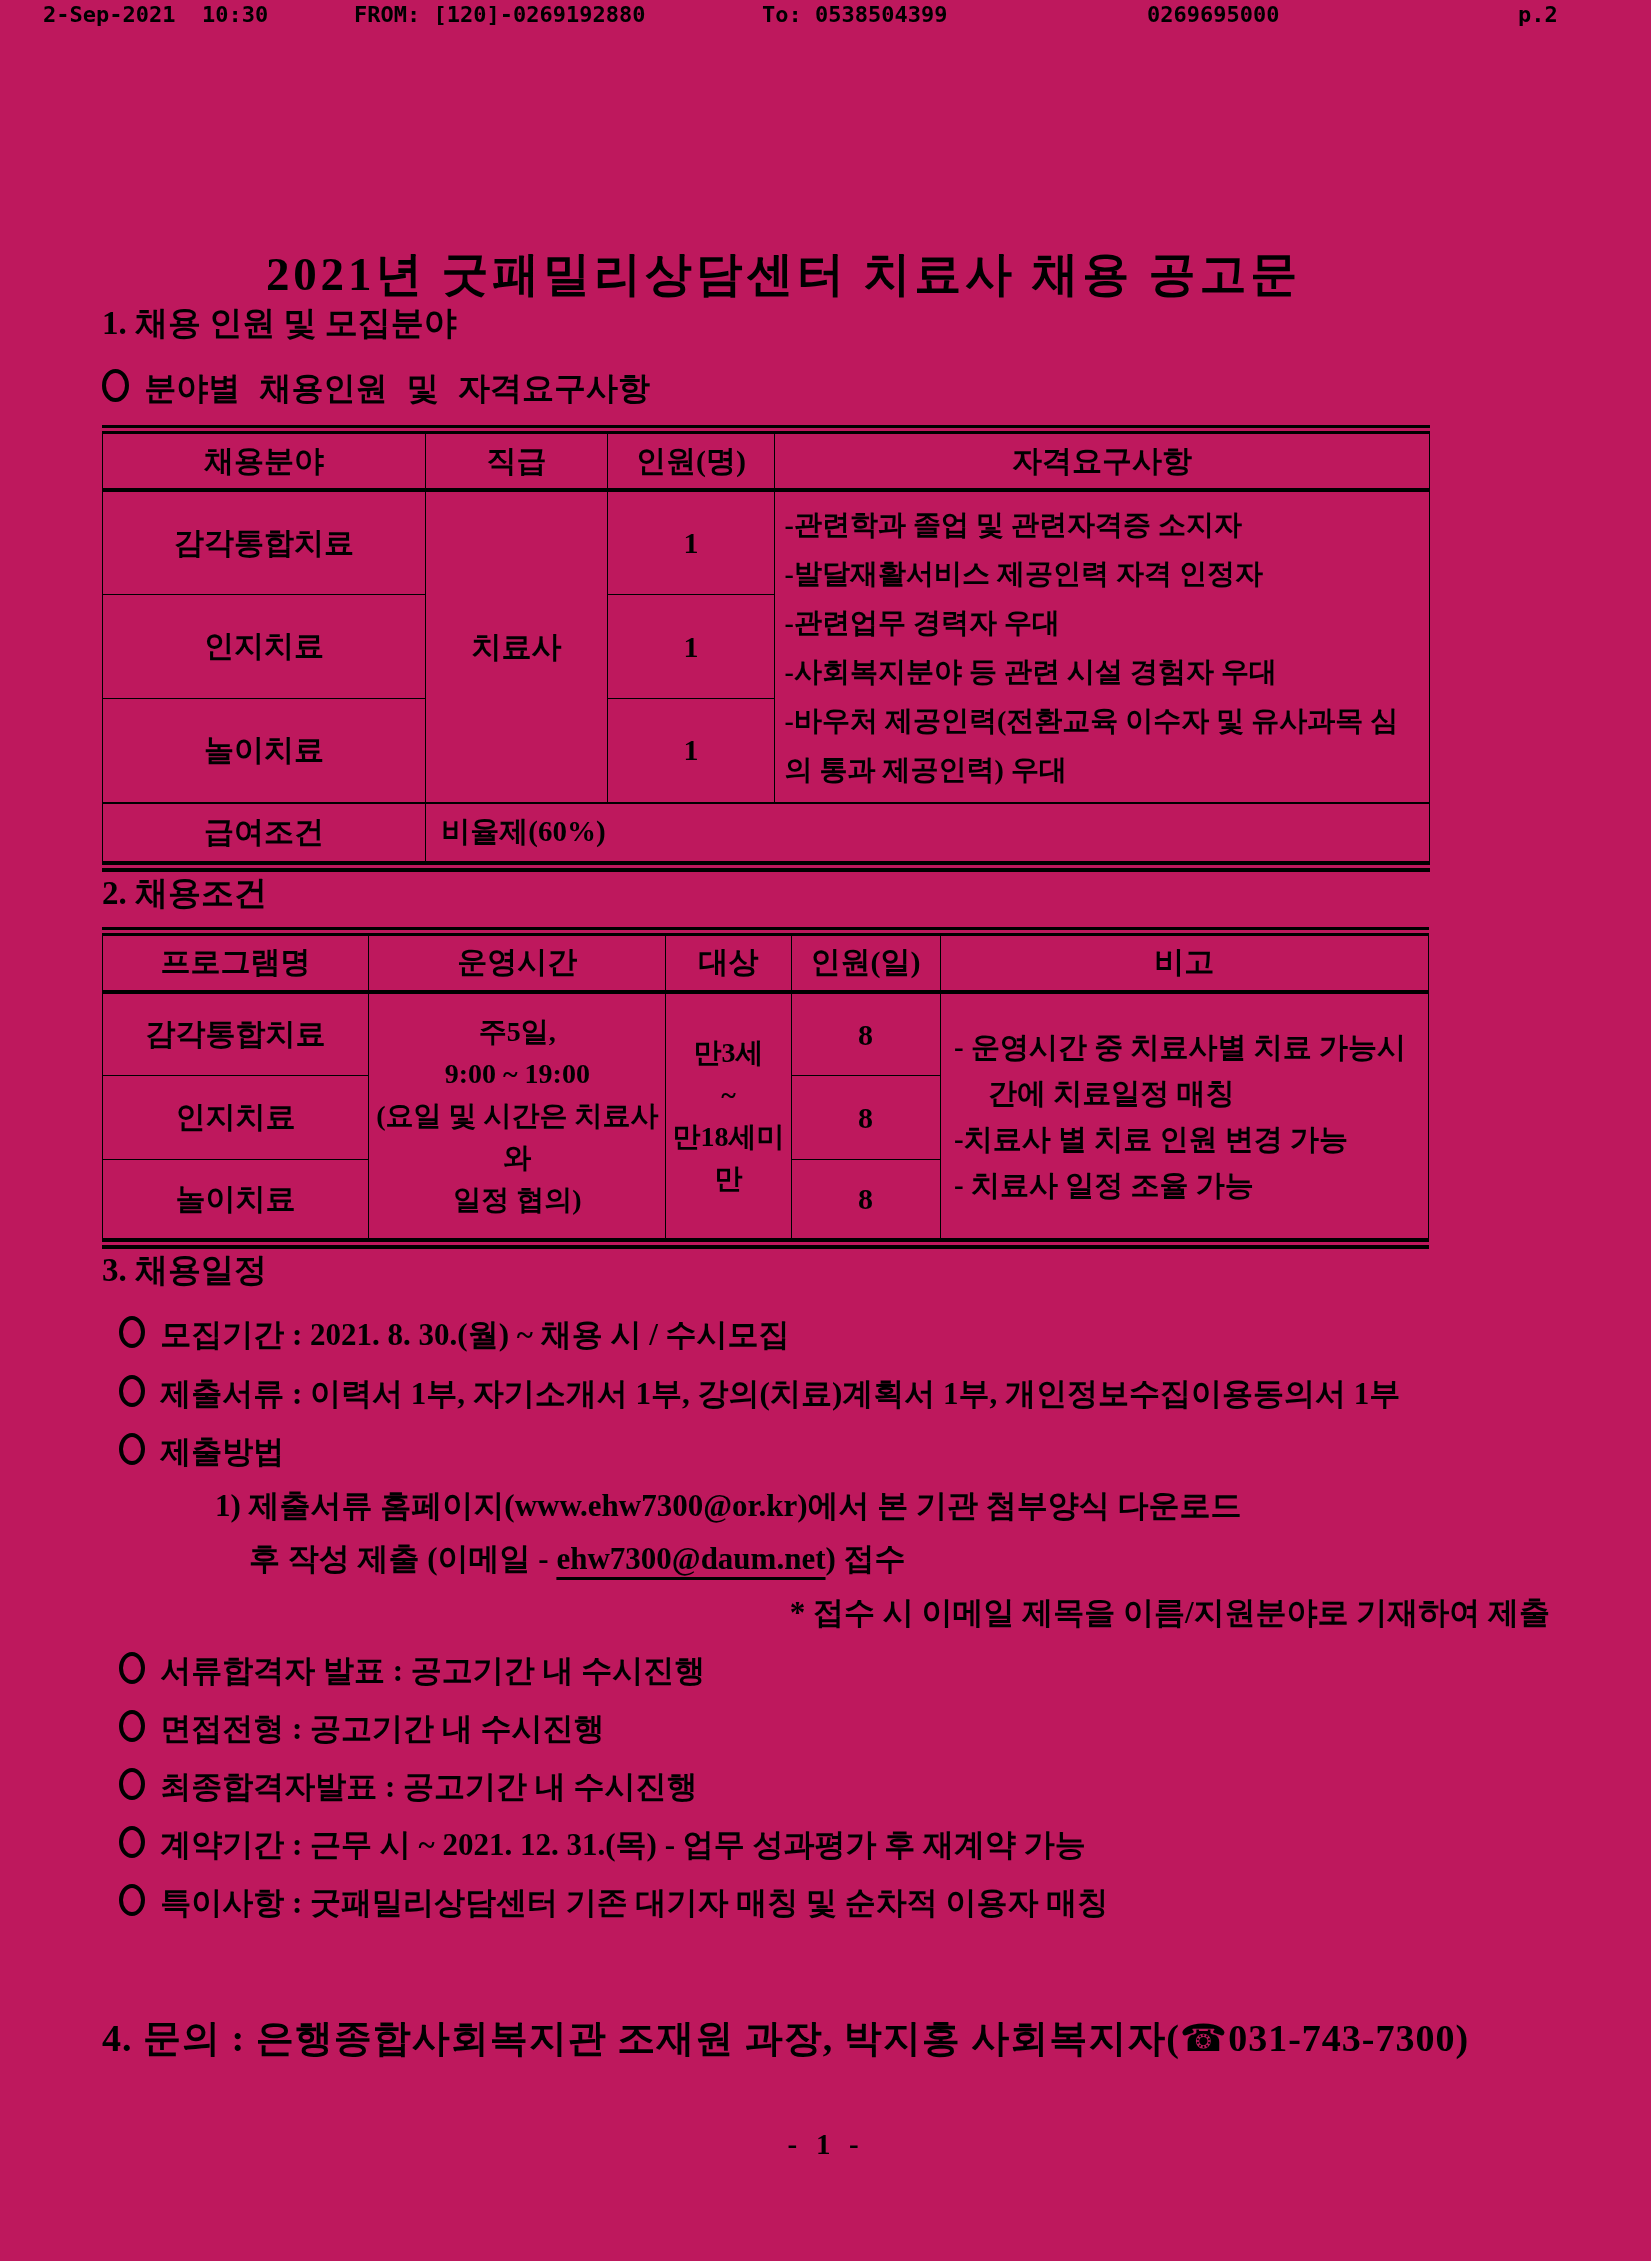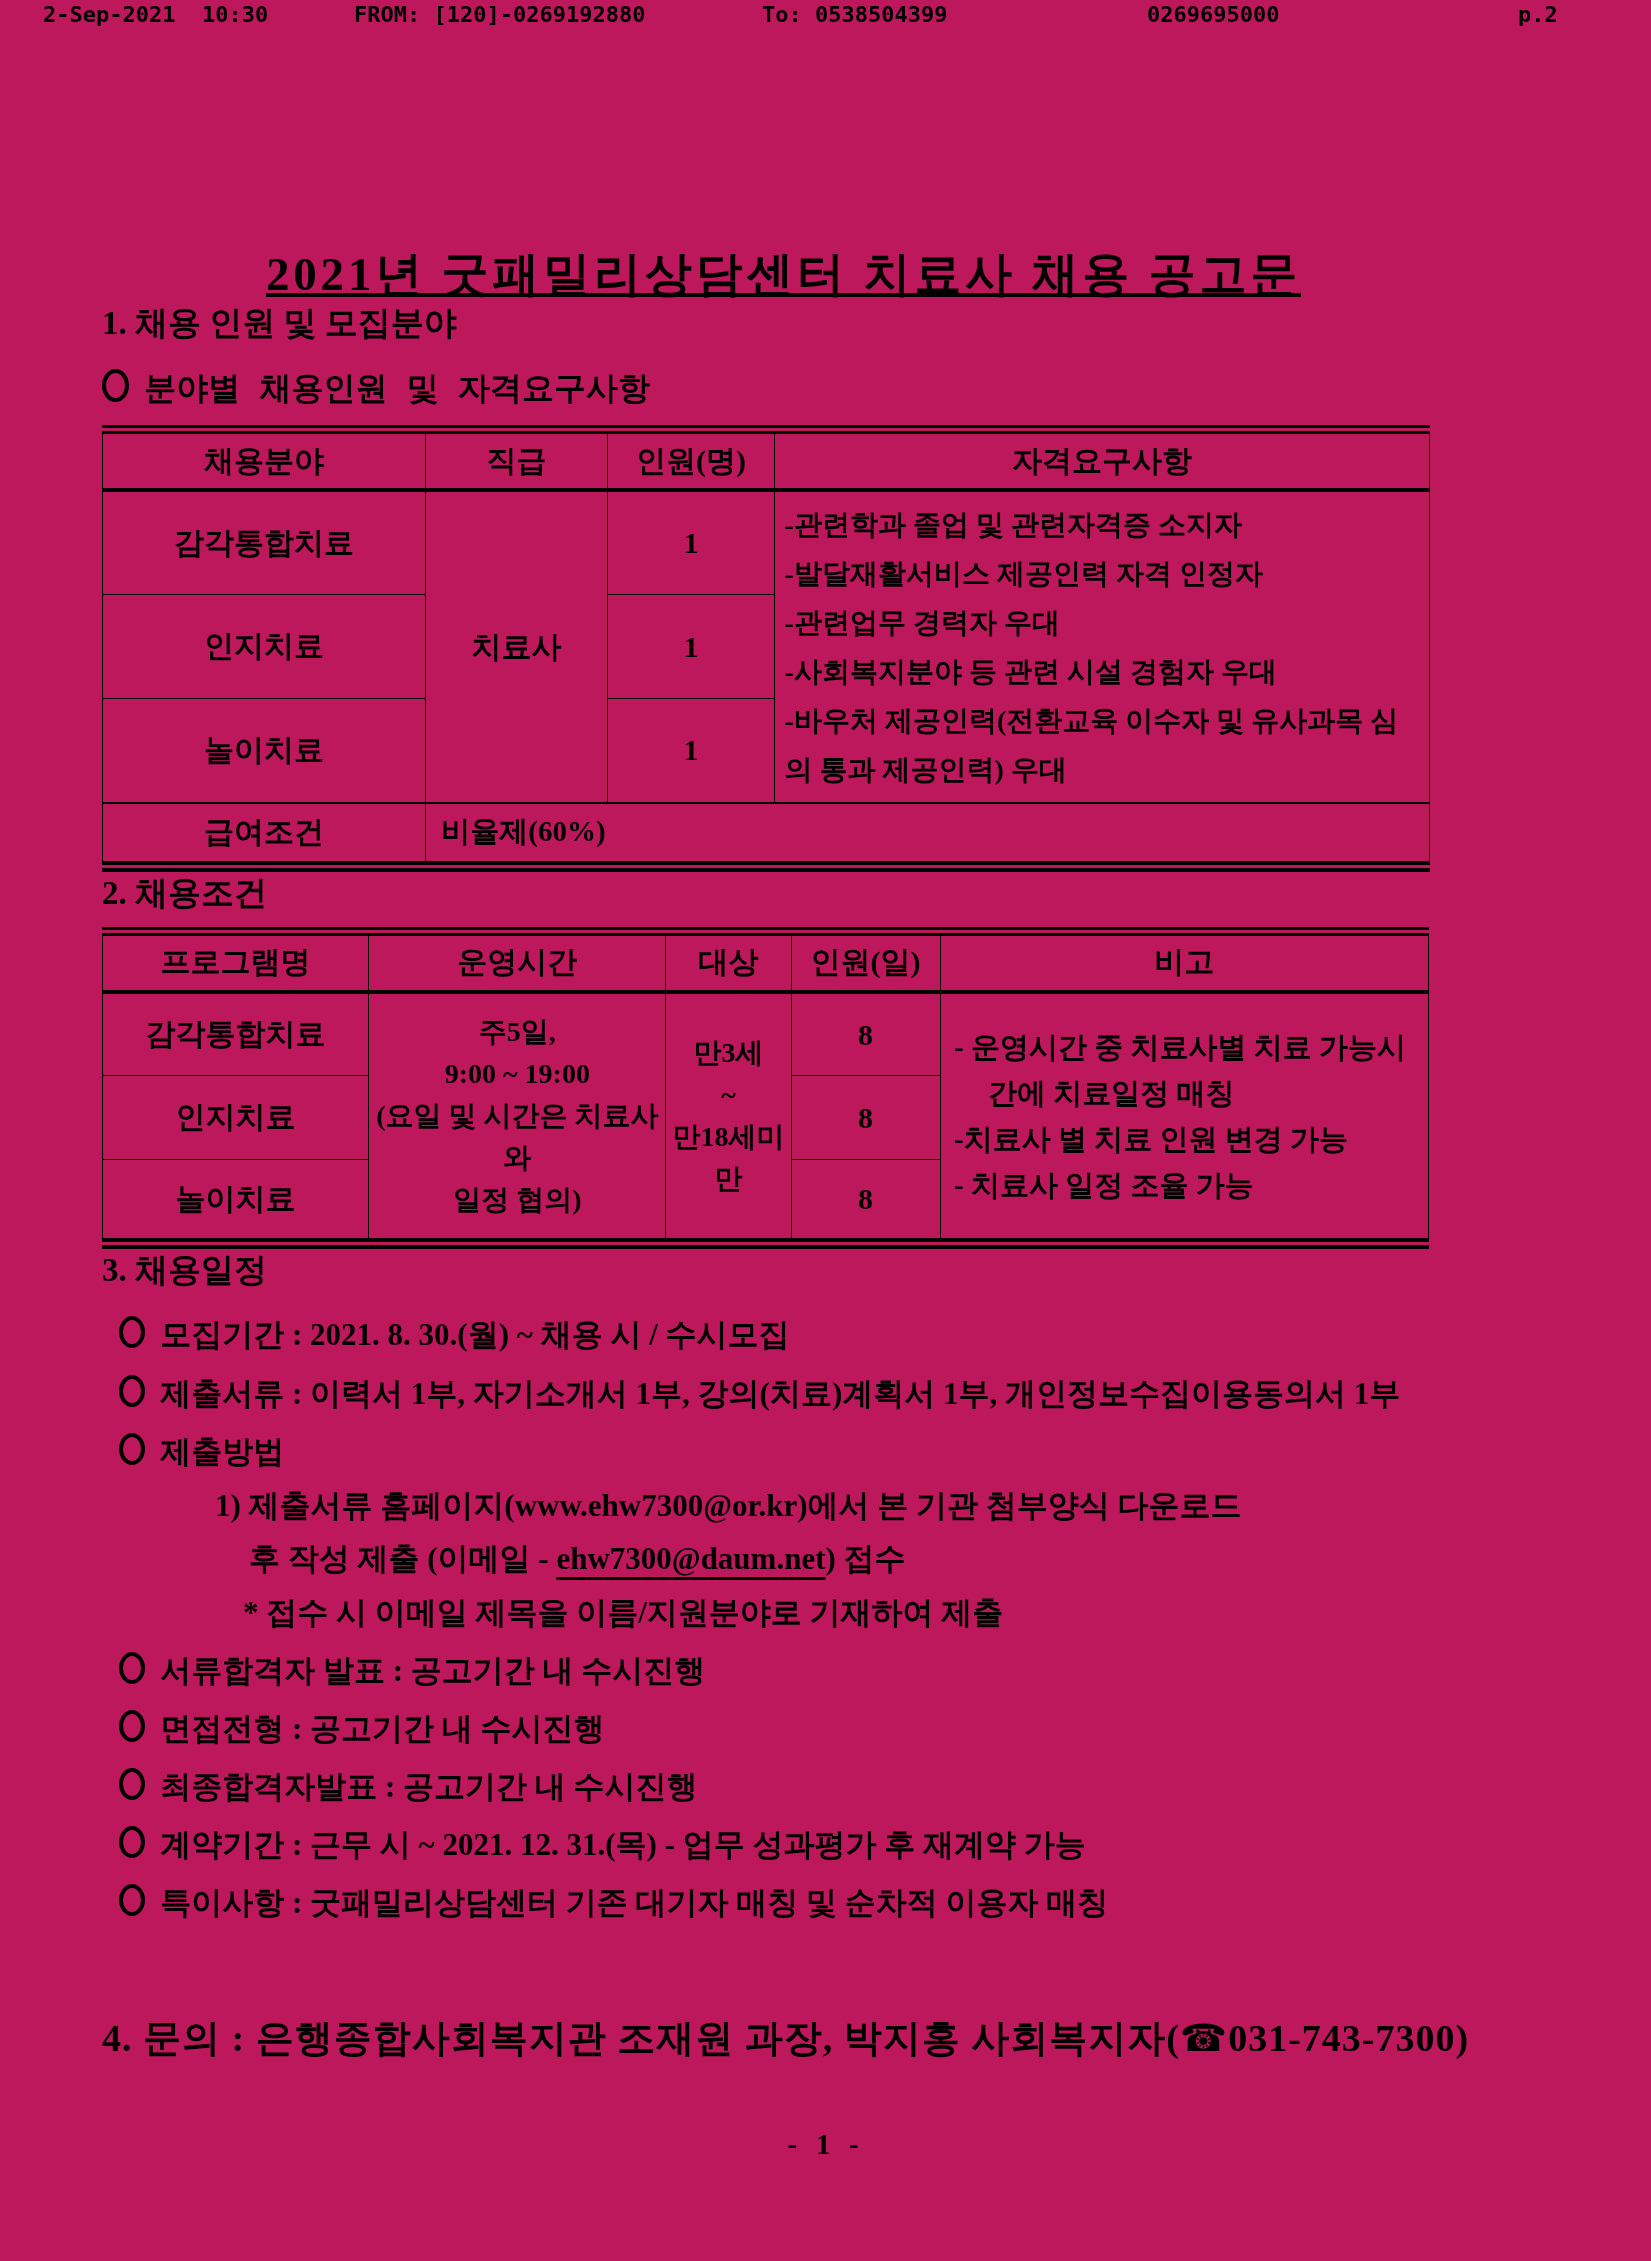--- a/index.html
+++ b/index.html
@@ -19,21 +19,21 @@
   .fx-datetime{left:43px;}
   .fx-from{left:354px;}
   .fx-to{left:762px;}
   .fx-id{left:1147px;}
   .fx-page{left:1518px;}
 
   
   .content{padding:0 102px;}
   .doc-title{
     margin:247px 0 0 164px;
-    font-size:47px;letter-spacing:3.8px;line-height:55px;text-decoration:underline;
+    font-size:47px;letter-spacing:3.8px;line-height:55px;
   }
   h2.sec{font-size:33px;margin:0;line-height:42px;}
   .sec1-h{margin-top:88px;}
   .sec2-h{margin-top:55px;}
   .sec3-h{margin-top:40px;}
 
   .bullet-line{margin-top:25px;font-size:32px;line-height:38px;font-family:Liberation Mono, monospace;}
   .obullet{
     display:inline-block;width:19px;height:25px;
     border:4.8px solid #000;border-radius:50%;
@@ -63,21 +63,21 @@
   .table1-wrap{margin-top:15.3px;}
   .table2-wrap{margin-top:13.4px;}
 
   
   .sched{margin-top:25px;font-size:31px;}
   .sched-item{margin:0 0 20px 17px;line-height:38px;}
   .sched-item .obullet{width:18px;height:24px;border-width:4.8px;}
   .sub-lines{margin:-3.8px 0 20px 113px;}
   .sub-line{line-height:38px;margin-bottom:15.3px;}
   .sub-line-2{margin-left:34px;}
-  .sub-line-3{margin-left:28px;}
+  .sub-line-3{margin-left:10px;text-align:right;}
   .email-underline{text-decoration:underline;text-decoration-thickness:2.9px;text-underline-offset:7.6px;}
 
   
   .contact{margin:92px 0 0 0;font-size:38px;line-height:48px;letter-spacing:1px;}
   .page-footer{position:absolute;bottom:101px;left:0;width:100%;
     text-align:center;font-size:29px;letter-spacing:5.7px;}
 </style>
 </head>
 <body>
 

